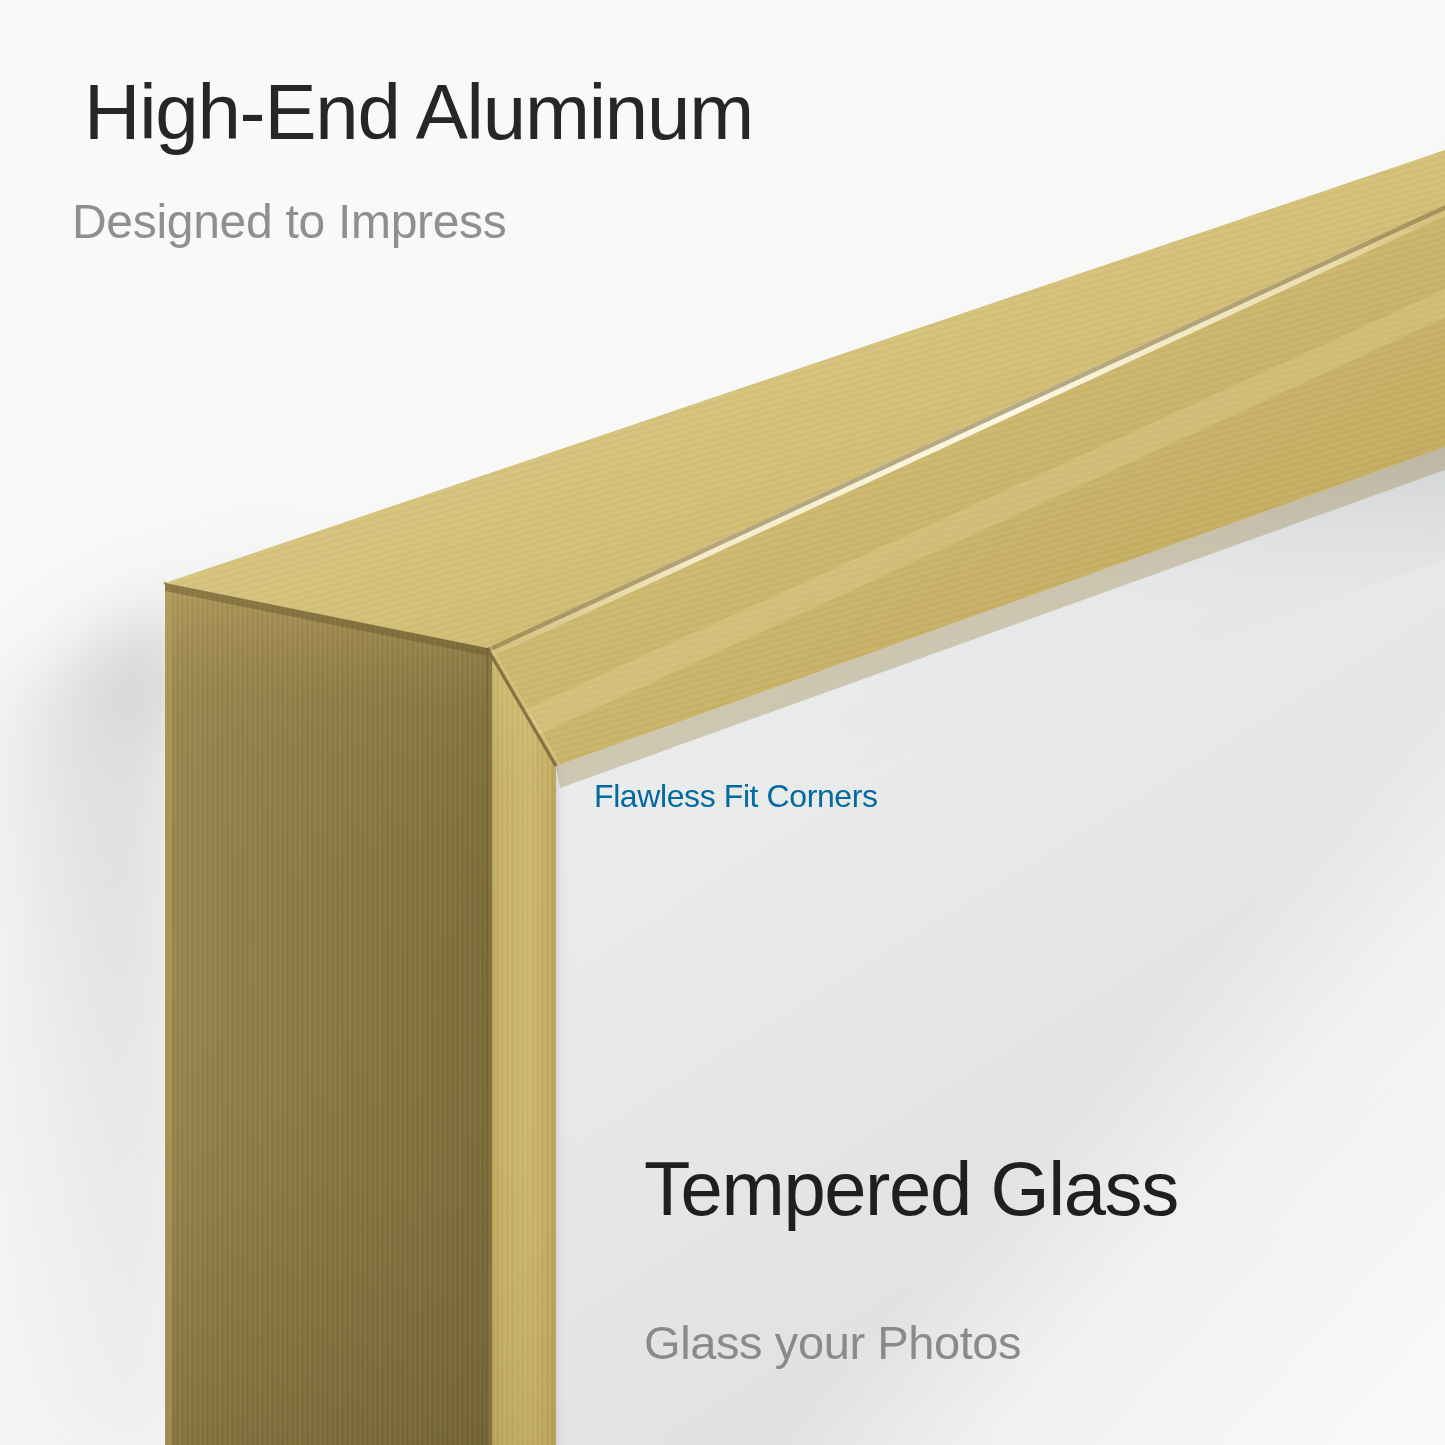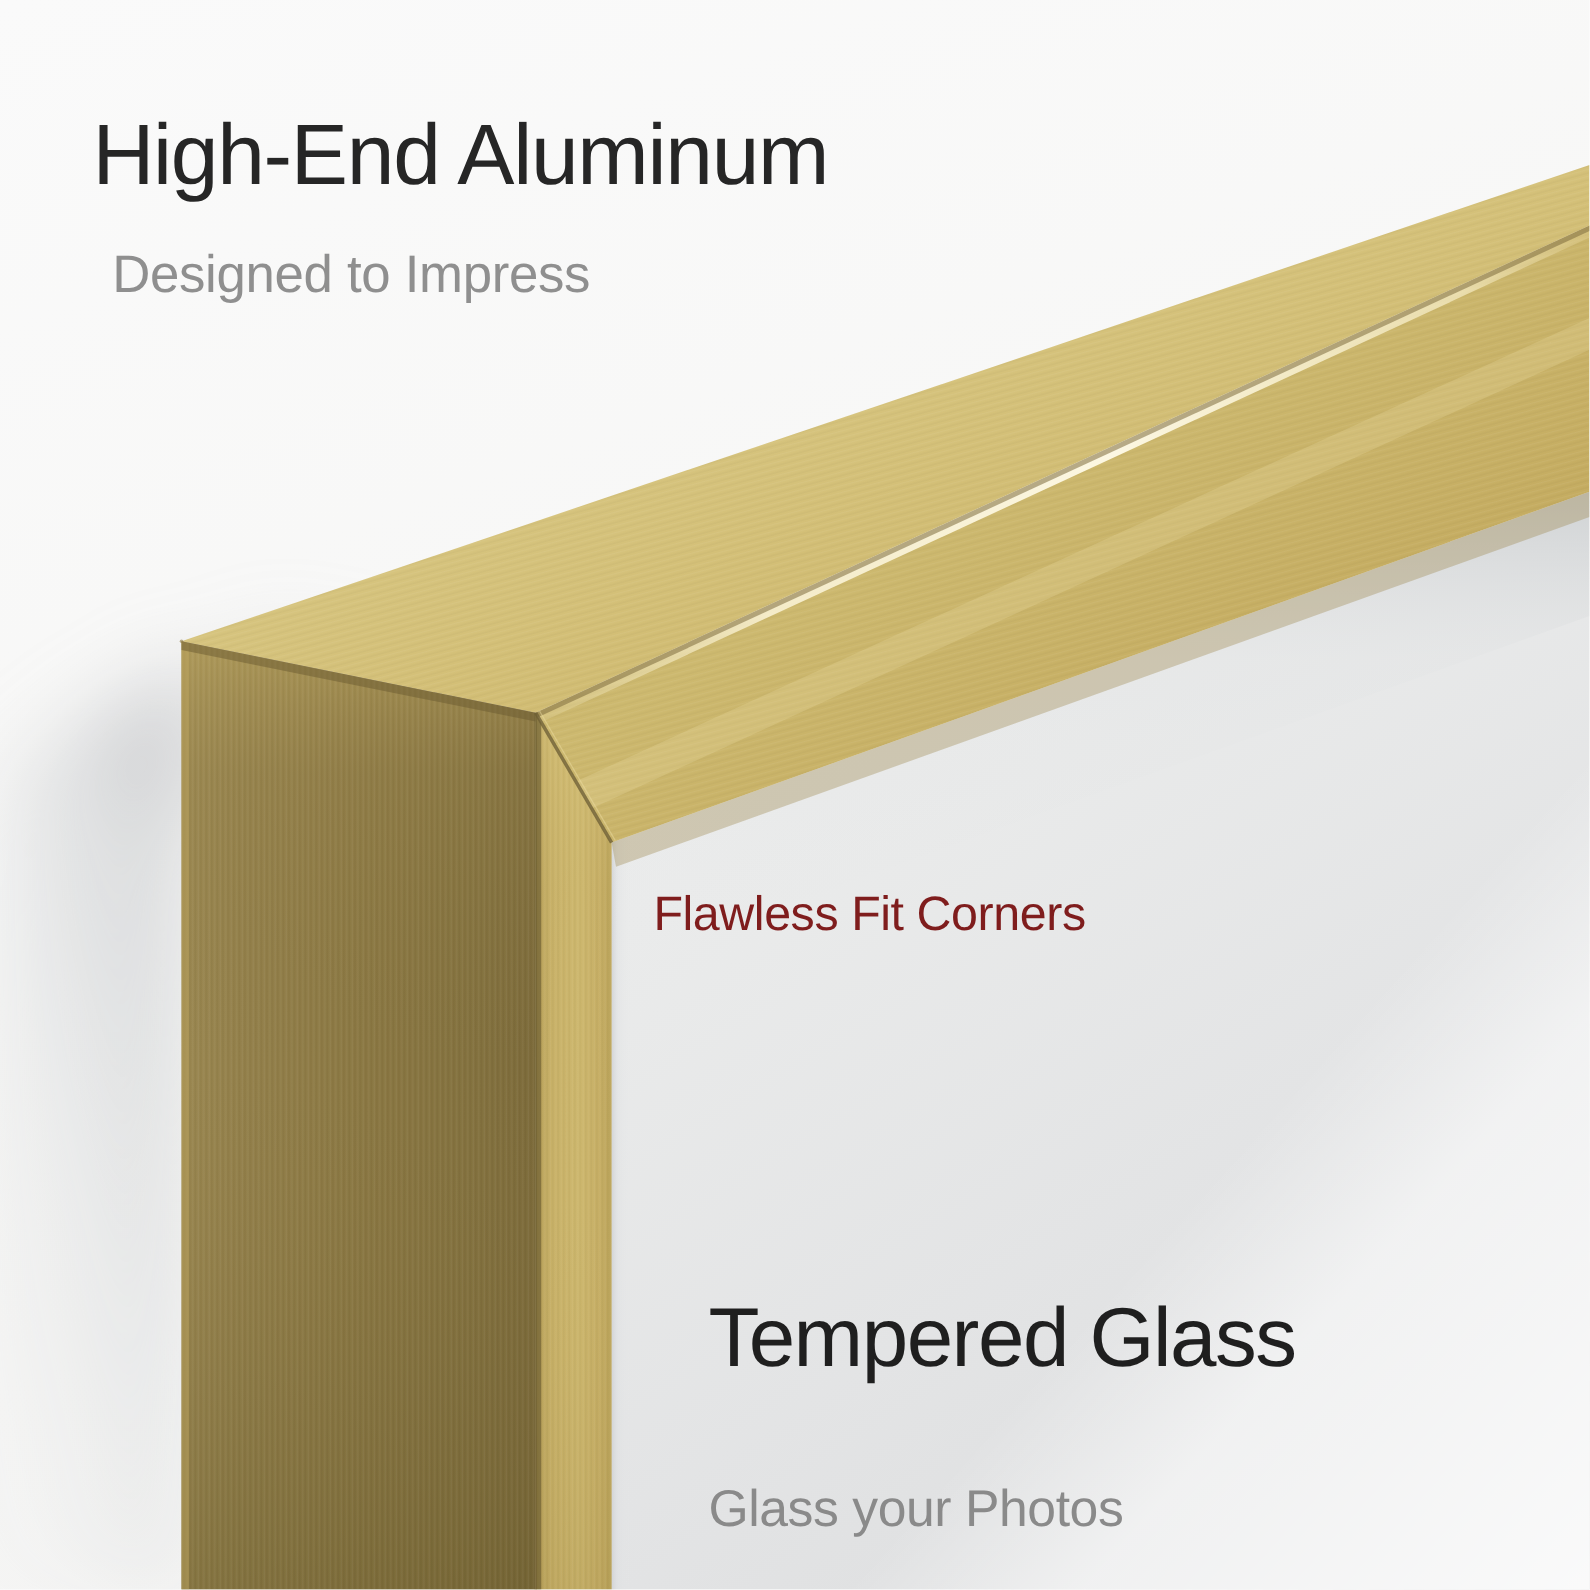--- a/index.html
+++ b/index.html
@@ -20,43 +20,43 @@
     position:absolute; inset:0;
     background:
       linear-gradient(160deg, #fafafa 0%, #f7f7f6 45%, #f4f4f3 100%);
   }
 
   
   .artwork { position:absolute; inset:0; }
   .artwork svg { display:block; width:1445px; height:1445px; }
 
   
-  .txt { position:absolute; white-space:pre;margin-top:28px; }
+  .txt { position:absolute; white-space:pre; }
 
   .headline-main {
     left:84px; top:72px;
     font-size:78px; font-weight:400;
     letter-spacing:-1.2px;
     color:#262626;
     line-height:1.05;
   }
   .headline-sub {
-    left:102px; top:196px;
+    left:72px; top:196px;
     font-size:48px; font-weight:400;
     letter-spacing:-0.3px;
     color:#8f8f8f;
     line-height:1.1;
     text-align:right;
   }
 
   .corner-label {
     left:594px; top:778px;
-    font-size:44px; font-weight:400;
+    font-size:32px; font-weight:400;
     letter-spacing:-0.4px;
-    color:#7f1d1d;
+    color:#0369a1;
   }
 
   .glass-title {
     left:644px; top:965px;
     font-size:76px; font-weight:400;
     letter-spacing:-1.4px;
     color:#1f1f1f;
     line-height:1.18;
   }
   .glass-sub {

